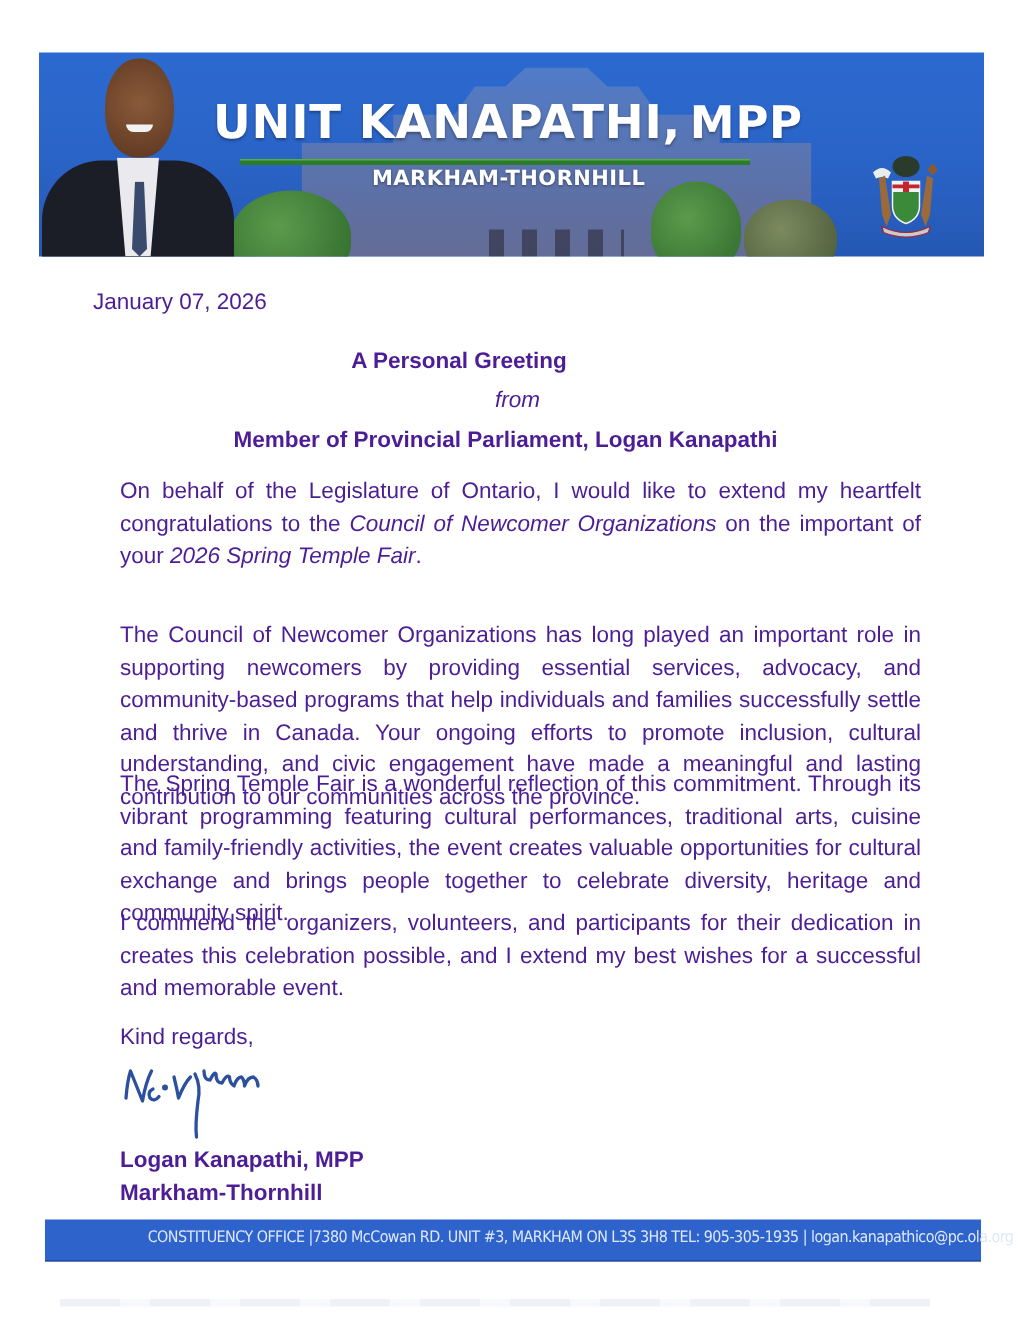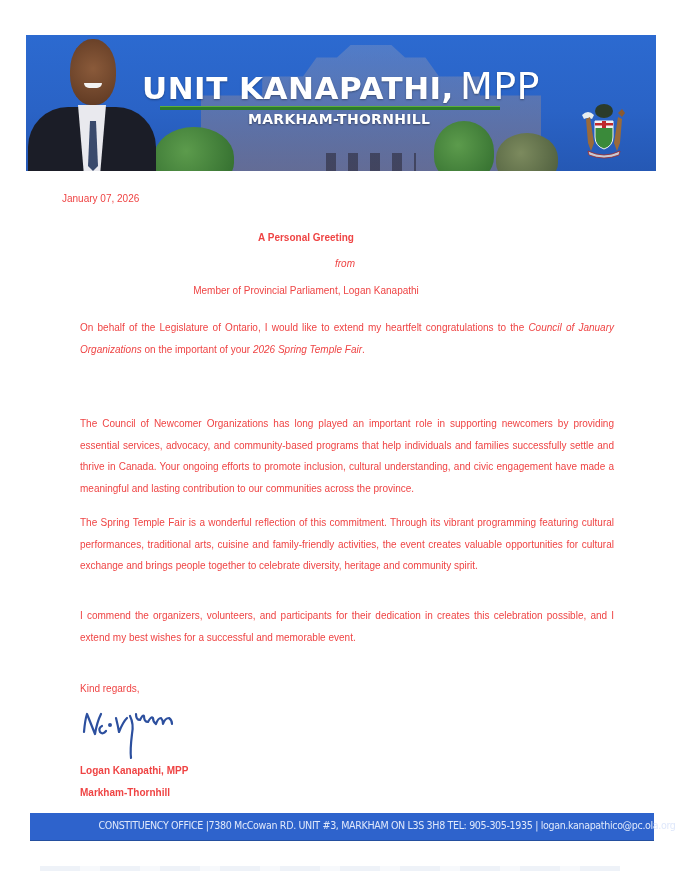--- a/index.html
+++ b/index.html
@@ -27,35 +27,35 @@
              clip-path: polygon(0 0, 100% 0, 80% 100%, 20% 100%); }
     .tie { position: absolute; left: 62px; top: 86px; width: 10px; height: 50px; background: #3a4a6c;
            clip-path: polygon(20% 0, 80% 0, 100% 90%, 50% 100%, 0 90%); }
     .head { position: absolute; left: 44px; top: 4px; width: 46px; height: 66px; border-radius: 48% 48% 45% 45%;
             background: radial-gradient(circle at 50% 45%, #8a5a3a, #5b3620); }
     .smile { position: absolute; left: 58px; top: 48px; width: 18px; height: 5px; background: #f2f2f2; border-radius: 0 0 8px 8px; }
 
     .title { position: absolute; left: 116px; top: 29px; white-space: nowrap;
              font-family: "DejaVu Sans", "Liberation Sans", sans-serif; font-weight: bold;
              font-size: 31px; letter-spacing: 0.5px; color: #ffffff; text-shadow: 0 1px 2px rgba(0,0,0,0.35); }
-    .title .mpp { font-weight: normal; font-size: 38px; margin-left: 6px; }
+    .title .mpp { font-weight: bold; font-size: 30px; margin-left: 6px; }
     .rule { position: absolute; left: 134px; top: 71px; width: 340px; height: 3px; background: #2c7a2c;
             border-top: 1px solid #5cae3c; }
     .subtitle { position: absolute; left: 222px; top: 76px; white-space: nowrap;
                 font-family: "DejaVu Sans", "Liberation Sans", sans-serif; font-weight: bold;
                 font-size: 14px; color: #ffffff; letter-spacing: 0.3px; text-shadow: 0 1px 2px rgba(0,0,0,0.4); }
     .crest { position: absolute; left: 548px; top: 66px; width: 60px; height: 60px; }
 
     
-    .text { position: absolute; font-family: "Liberation Sans", "DejaVu Sans", sans-serif; font-size: 10px; color: #ef4444; }
+    .text { position: absolute; font-family: "Liberation Sans", "DejaVu Sans", sans-serif; font-size: 15px; color: #4c1d95; }
     .date { left: 62px; top: 193px; }
     .heading { left: 0; width: 612px; text-align: center; }
     .h1 { top: 232px; font-weight: bold; }
     .h2 { top: 258px; font-style: italic; margin-left: 39px; }
-    .h3 { top: 285px; font-weight: normal; }
+    .h3 { top: 285px; font-weight: bold; margin-left: 31px; }
     .para { left: 80px; width: 534px; line-height: 21.5px; text-align: justify; }
     .p1 { top: 317px; }
     .p2 { top: 413px; }
     .p3 { top: 512px; }
     .p4 { top: 605px; }
     .closing { left: 80px; top: 683px; text-align: right; }
     .signature { position: absolute; left: 80px; top: 706px; width: 110px; height: 56px; }
     .signame { left: 80px; top: 765px; font-weight: bold; }
     .sigdistrict { left: 80px; top: 787px; font-weight: bold; }
 
@@ -104,21 +104,21 @@
     <rect x="21" y="22" width="18" height="2.5" fill="#c0282d"></rect>
     <path d="M14 50 q16 8 32 0 l-1 4 q-15 6 -30 0z" fill="#c9c9d2" stroke="#a02a2a" stroke-width="0.8"></path>
   </svg>
 </div>
 
 <div class="text date">January 07, 2026</div>
 <div class="text heading h1">A Personal Greeting</div>
 <div class="text heading h2">from</div>
 <div class="text heading h3">Member of Provincial Parliament, Logan Kanapathi</div>
 
-<div class="text para p1"><span>On behalf of the Legislature of Ontario, I would like to extend my heartfelt congratulations to the </span><em>Council of January Organizations</em><span> on the important of your </span><em>2026 Spring Temple Fair</em><span>.</span></div>
+<div class="text para p1"><span>On behalf of the Legislature of Ontario, I would like to extend my heartfelt congratulations to the </span><em>Council of Newcomer Organizations</em><span> on the important of your </span><em>2026 Spring Temple Fair</em><span>.</span></div>
 <div class="text para p2"><span>The Council of Newcomer Organizations has long played an important role in supporting newcomers by providing essential services, advocacy, and community-based programs that help individuals and families successfully settle and thrive in Canada. Your ongoing efforts to promote inclusion, cultural understanding, and civic engagement have made a meaningful and lasting contribution to our communities across the province.</span></div>
 <div class="text para p3"><span>The Spring Temple Fair is a wonderful reflection of this commitment. Through its vibrant programming featuring cultural performances, traditional arts, cuisine and family-friendly activities, the event creates valuable opportunities for cultural exchange and brings people together to celebrate diversity, heritage and community spirit.</span></div>
 <div class="text para p4"><span>I commend the organizers, volunteers, and participants for their dedication in creates this celebration possible, and I extend my best wishes for a successful and memorable event.</span></div>
 
 <div class="text closing">Kind regards,</div>
 
 <svg class="signature" viewBox="0 0 110 56">
   <g fill="none" stroke="#2c4f9e" stroke-width="2.2" stroke-linecap="round" stroke-linejoin="round">
     <path d="M4 26 q1 -12 3 -18 q4 10 8 20 q2 -12 6 -20"></path>
     <path d="M22 20 q-4 2 -2 6 q3 3 6 -1"></path>

